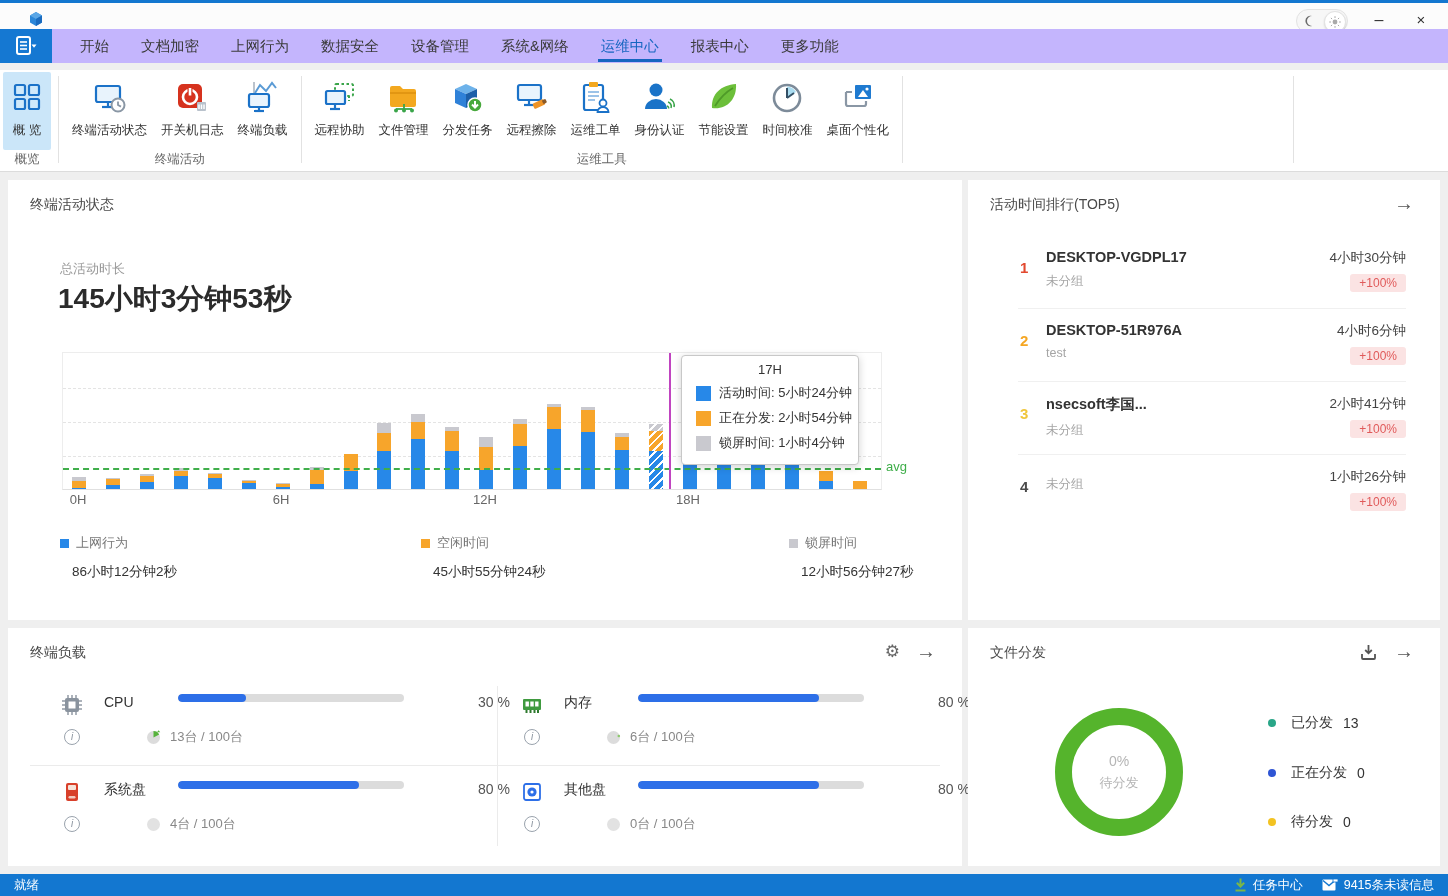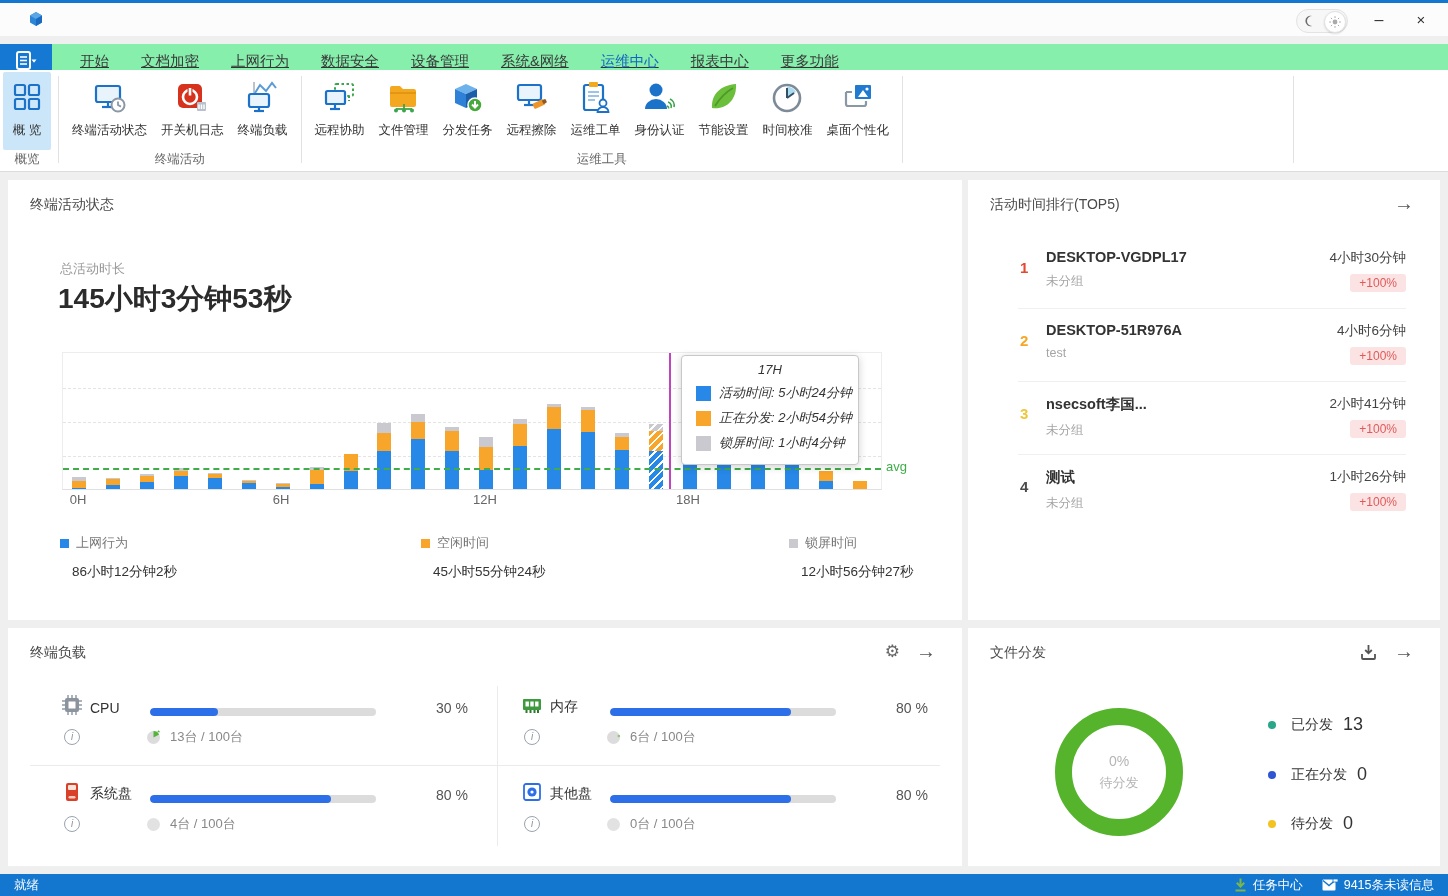--- a/index.html
+++ b/index.html
@@ -17,21 +17,21 @@
   .theme-pill{position:absolute;right:100px;top:6px;width:50px;height:22px;border:1px solid #e3e3e3;
     background:#f7f7f7;border-radius:12px;display:flex;align-items:center;cursor:pointer;}
   .theme-moon{margin-left:7px;display:flex;}
   .theme-sun{position:absolute;right:1px;top:1px;width:20px;height:20px;border-radius:50%;
     background:#fff;border:1px solid #e2e2e2;display:flex;align-items:center;justify-content:center;box-shadow:0 1px 2px rgba(0,0,0,.12);}
   .win-btn{position:absolute;top:0;width:34px;height:33px;line-height:33px;text-align:center;
     font-size:16px;color:#333;cursor:pointer;}
   .btn-min{right:52px;}
   .btn-close{right:10px;font-size:15px;}
   
-  .ribbon-tabs{position:absolute;top:44px;left:0;right:0;height:34px;background:#86efac;display:flex;text-decoration:underline;}
+  .ribbon-tabs{position:absolute;top:29px;left:0;right:0;height:34px;background:#c4b5fd;display:flex;}
   .menu-btn{width:52px;height:34px;background:#1578d2;display:flex;align-items:center;justify-content:center;cursor:pointer;flex:none;}
   .tabs{display:flex;margin-left:12px;}
   .tab{position:relative;padding:0 16px;line-height:34px;font-size:14.5px;color:#3a3a3a;cursor:pointer;white-space:nowrap;}
   .tab.active{color:#1565c0;}
   .tab.active::after{content:"";position:absolute;left:13px;right:13px;bottom:1px;height:3px;background:#1565c0;}
   
   .toolbar{position:absolute;top:70px;left:0;right:0;height:101px;background:#fff;
     border-bottom:1px solid #dcdcdc;display:flex;align-items:stretch;}
   .tb-group{display:flex;flex-direction:column;}
   .tb-items{display:flex;align-items:stretch;height:78px;padding:2px 2px 0 2px;}
@@ -50,21 +50,21 @@
   .panel-gear{position:absolute;right:62px;top:13px;font-size:17px;color:#666;cursor:pointer;line-height:22px;}
   .panel-dl{position:absolute;right:62px;top:15px;cursor:pointer;}
   #panel-activity{left:8px;top:180px;width:954px;height:440px;}
   #panel-top5{left:968px;top:180px;width:472px;height:440px;}
   #panel-load{left:8px;top:628px;width:954px;height:238px;}
   #panel-dist{left:968px;top:628px;width:472px;height:238px;}
   
   .total-label{position:absolute;left:52px;top:80px;font-size:13px;color:#999;}
   .total-value{position:absolute;left:50px;top:100px;font-size:28px;font-weight:bold;color:#2b2b2b;}
   .chart-plot{position:absolute;left:54px;top:172px;width:818px;height:136px;
-    border:1px solid #ededed;border-bottom:1px solid #e0e0e0;font-style:italic;}
+    border:1px solid #ededed;border-bottom:1px solid #e0e0e0;}
   .gridline{position:absolute;left:0;right:0;height:0;border-top:1px dashed #e4e4e4;}
   .avg-line{position:absolute;left:0;right:0;height:0;border-top:2px dashed #3fae4a;z-index:2;}
   .avg-label{position:absolute;left:878px;top:279px;font-size:13px;color:#3fae4a;}
   .hover-line{position:absolute;top:0;bottom:0;width:1.5px;background:#c044c0;z-index:3;}
   .bar{position:absolute;bottom:0;width:14px;top:0;z-index:1;}
   .bar .seg{position:absolute;left:0;width:100%;}
   .chart-ticks span{position:absolute;top:312px;transform:translateX(-50%);font-size:13px;color:#666;}
   .chart-tooltip{position:absolute;left:618px;top:2px;width:176px;height:102px;background:#fff;
     border:1px solid #c8c8c8;border-radius:4px;box-shadow:0 2px 8px rgba(0,0,0,.18);z-index:5;padding:6px 0 0 0;}
   .tt-title{text-align:center;font-size:13px;color:#333;margin-bottom:4px;}
@@ -85,21 +85,21 @@
   .rank-name{font-size:14.5px;font-weight:bold;color:#333;white-space:nowrap;}
   .rank-group{font-size:12.5px;color:#a5a5a5;margin-top:8px;}
   .rank-right{text-align:right;flex:none;}
   .rank-time{font-size:13.5px;color:#444;}
   .rank-badge{display:inline-block;margin-top:7px;background:#fbe3e3;color:#e05a5a;
     font-size:12px;padding:2px 9px;border-radius:3px;}
   
   .metric{position:absolute;width:400px;}
   .m0{left:52px;top:66px;} .m1{left:512px;top:66px;}
   .m2{left:52px;top:153px;} .m3{left:512px;top:153px;}
-  .m-line1{display:flex;align-items:flex-end;height:22px;}
+  .m-line1{display:flex;align-items:flex-start;height:22px;gap:14px;}
   .m-icon{width:24px;display:flex;justify-content:center;flex:none;}
   .m-label{width:60px;font-size:14px;color:#333;margin-left:6px;flex:none;}
   .m-bar{width:226px;height:8px;border-radius:4px;background:#dcdcdc;overflow:hidden;flex:none;}
   .m-fill{height:100%;background:#2d6fe8;border-radius:4px;}
   .m-pct{margin-left:42px;width:50px;text-align:right;font-size:14px;color:#555;flex:none;}
   .m-line2{display:flex;align-items:center;margin-top:13px;height:16px;}
   .m-info{width:14px;height:14px;border:1px solid #9aa3ad;border-radius:50%;color:#8a939e;
     font-size:10px;line-height:13px;text-align:center;font-style:italic;margin-left:4px;flex:none;}
   .m-pie{margin-left:66px;display:flex;flex:none;}
   .m-count{margin-left:9px;font-size:13px;color:#888;}
@@ -108,21 +108,21 @@
   
   .donut{position:absolute;left:87px;top:80px;width:128px;height:128px;box-sizing:border-box;
     border:17px solid #55b42c;border-radius:50%;display:flex;flex-direction:column;
     align-items:center;justify-content:center;}
   .donut-pct{font-size:14px;color:#b5b5b5;}
   .donut-label{font-size:13px;color:#b5b5b5;margin-top:5px;}
   .dist-leg{position:absolute;left:300px;display:flex;align-items:center;cursor:default;}
   .dl0{top:86px;} .dl1{top:136px;} .dl2{top:185px;}
   .dist-dot{width:8px;height:8px;border-radius:50%;margin-right:15px;flex:none;}
   .dist-label{font-size:14px;color:#333;}
-  .dist-val{font-size:18px;color:#333;margin-left:10px;}
+  .dist-val{font-size:14px;color:#333;margin-left:10px;}
   
   .statusbar{position:absolute;left:0;right:0;bottom:0;height:22px;background:#1377d0;color:#fff;
     display:flex;align-items:center;font-size:12.5px;}
   .status-left{margin-left:14px;}
   .status-right{margin-left:auto;display:flex;align-items:center;margin-right:8px;gap:7px;}
   .status-item{display:flex;align-items:center;gap:6px;cursor:pointer;padding:0 6px;}
 </style>
 </head>
 <body>
 
@@ -590,21 +590,20 @@
         <div class="rank-group">未分组</div>
       </div>
       <div class="rank-right">
         <div class="rank-time">2小时41分钟</div>
         <span class="rank-badge">+100%</span>
       </div>
     </div>
     <div class="rank-row">
       <span class="rank-num" style="color: rgb(74, 74, 74);">4</span>
       <div class="rank-info">
-        <div class="rank-name">测试</div>
         <div class="rank-group">未分组</div>
       </div>
       <div class="rank-right">
         <div class="rank-time">1小时26分钟</div>
         <span class="rank-badge">+100%</span>
       </div>
     </div>
   </div>
 </div>
 

